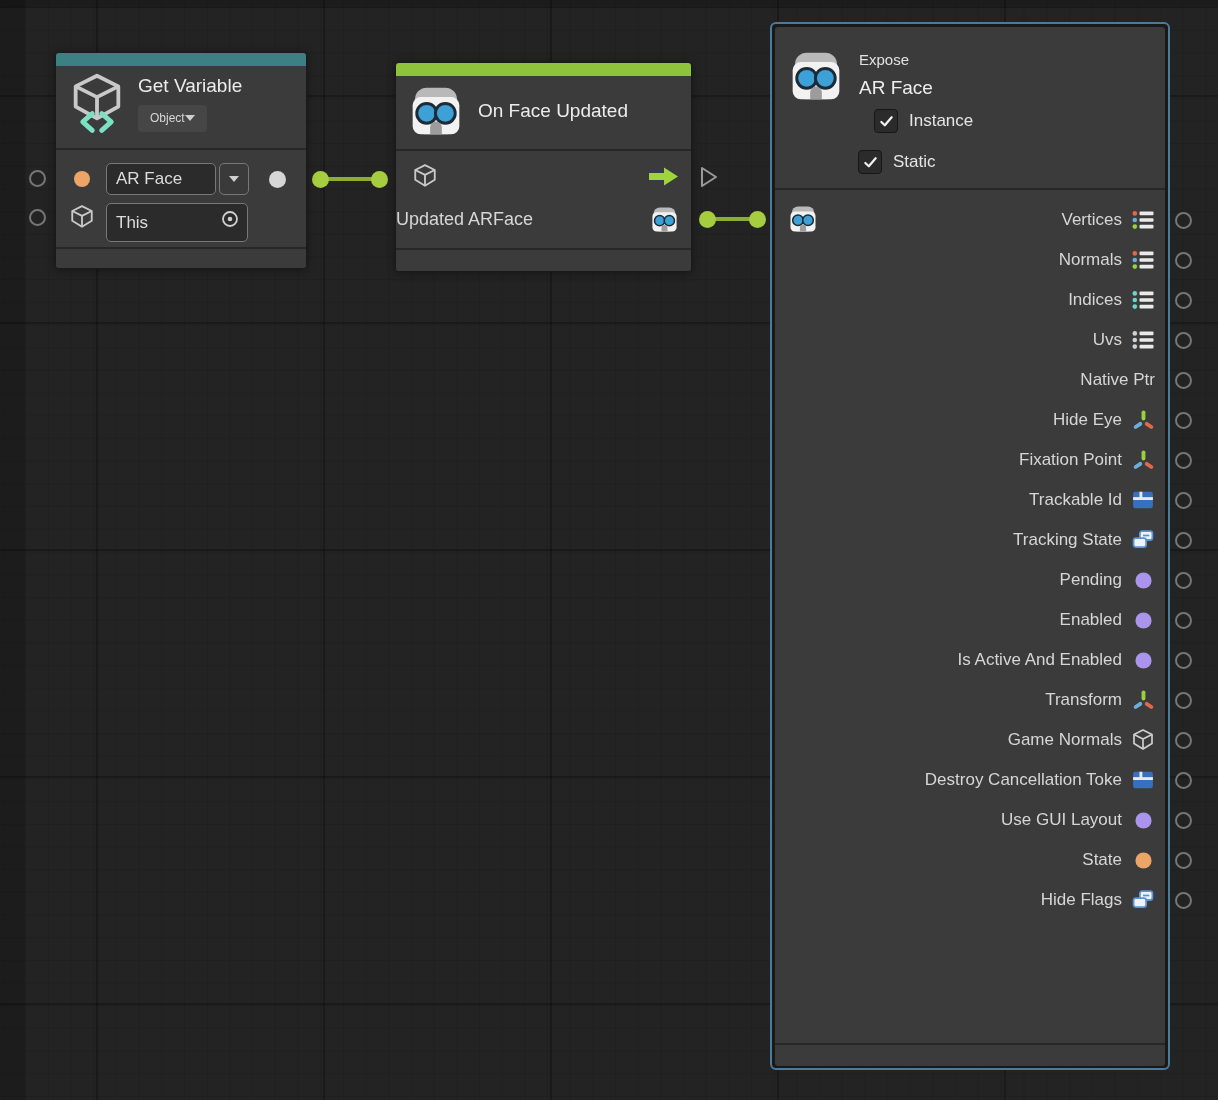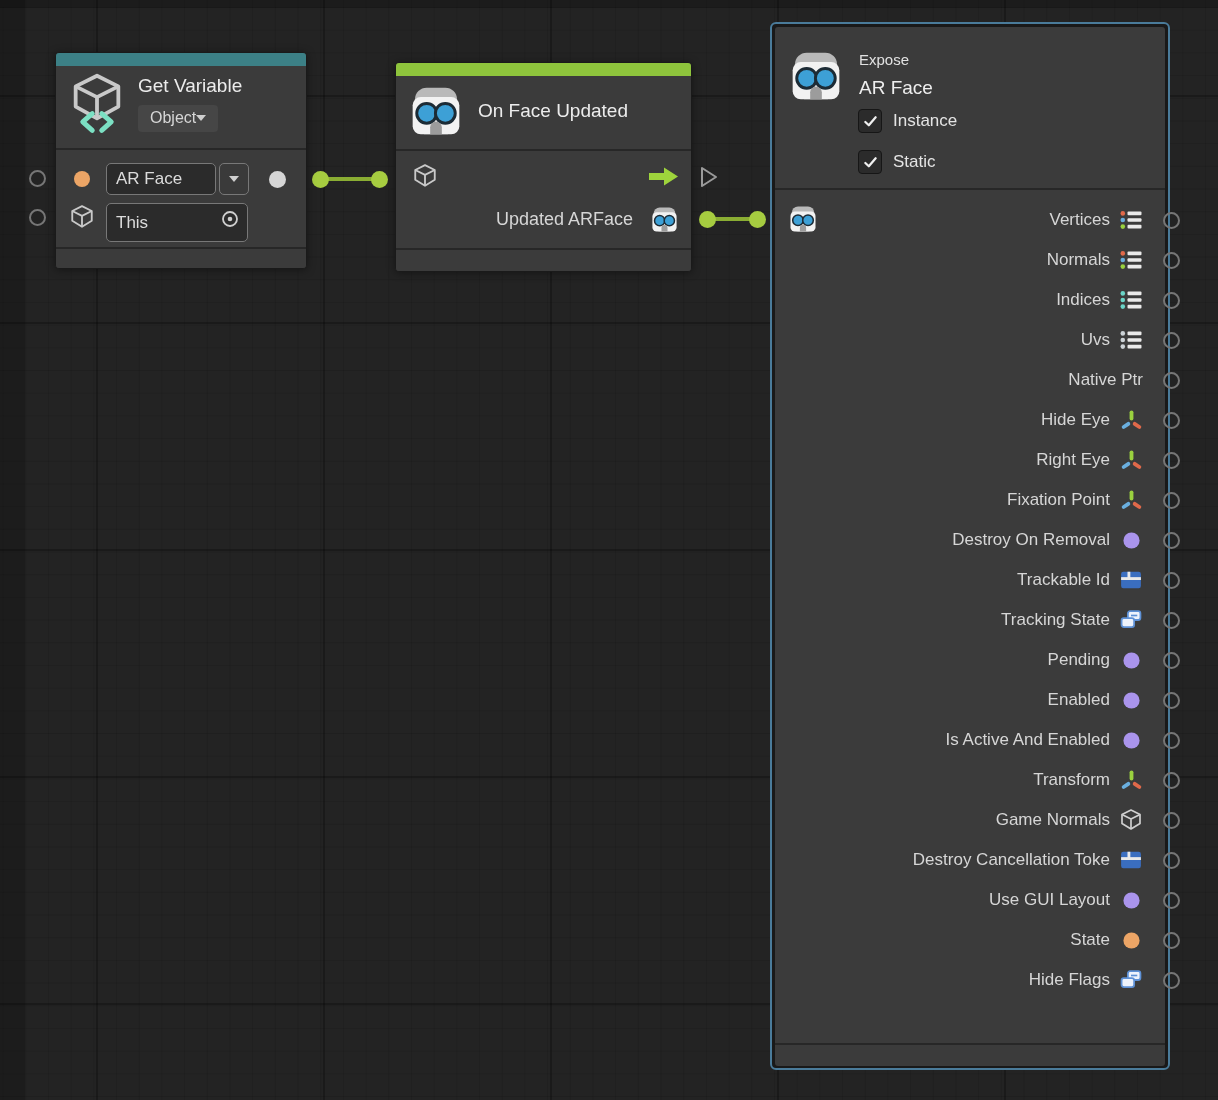--- a/index.html
+++ b/index.html
@@ -23,21 +23,21 @@
   .shade-left{position:absolute;left:0;top:0;width:25px;height:1100px;background:rgba(0,0,0,.18);pointer-events:none;}
   .shade-top{position:absolute;left:0;top:0;width:1218px;height:8px;background:rgba(0,0,0,.18);pointer-events:none;}
 
   .node{position:absolute;background:#3b3b3b;border:1px solid #1a1a1a;border-radius:4px;box-shadow:0 1px 8px rgba(0,0,0,.4);}
   .strip{position:absolute;left:0;top:0;right:0;height:13px;border-radius:3px 3px 0 0;}
   .sep{position:absolute;left:0;right:0;height:2px;background:#272727;}
   .title{position:absolute;color:#ececec;font-size:19px;white-space:nowrap;}
   .hicon{position:absolute;display:flex;align-items:center;justify-content:center;}
 
   .pill{position:absolute;display:inline-flex;align-items:center;background:#464646;border-radius:4px;
-        padding:4px 12px 5px 12px;color:#d6d6d6;font-size:16px;line-height:18px;}
+        padding:4px 12px 5px 12px;color:#d6d6d6;font-size:12px;line-height:18px;}
   .caret{width:0;height:0;border-left:5px solid transparent;border-right:5px solid transparent;border-top:6px solid #cfcfcf;}
 
   .field{position:absolute;background:#2b2b2b;border:1px solid #787878;border-radius:5px;
          color:#dcdcdc;font-size:17px;display:flex;align-items:center;padding:0 9px;box-sizing:border-box;}
   .mini-btn{position:absolute;background:#3a3a3a;border:1px solid #787878;border-radius:5px;
             display:flex;align-items:center;justify-content:center;box-sizing:border-box;}
 
   .dot{position:absolute;border-radius:50%;}
   .ring{position:absolute;border-radius:50%;border:2.5px solid #767676;background:transparent;box-sizing:border-box;}
   .wire-line{position:absolute;height:4px;background:#8aad33;border-radius:2px;}
@@ -46,21 +46,21 @@
   .sel-wrap{position:absolute;border:2px solid #4a7b9a;border-radius:6px;background:#191919;padding:3px;box-sizing:content-box;}
   .sel-inner{position:relative;background:#3b3b3b;border-radius:3px;}
 
   .kicker{position:absolute;color:#e2e2e2;font-size:15px;}
   .big-title{position:absolute;color:#eeeeee;font-size:19px;}
   .chk-row{position:absolute;display:flex;align-items:center;gap:11px;}
   .chk{width:24px;height:24px;background:#2b2b2b;border:1px solid #161616;border-radius:4px;
        display:flex;align-items:center;justify-content:center;color:#f0f0f0;font-size:17px;font-weight:bold;box-sizing:border-box;}
   .chk-label{color:#e4e4e4;font-size:17px;}
 
-  .port-list{position:absolute;left:0;right:12px;}
+  .port-list{position:absolute;left:0;right:0;}
   .port-row{position:relative;height:40px;display:flex;align-items:center;justify-content:flex-end;padding-right:10px;gap:9px;}
   .port-label{color:#d6d6d6;font-size:17px;white-space:nowrap;}
   .port-icon{width:24px;height:24px;display:flex;align-items:center;justify-content:center;flex:0 0 auto;}
   .out-ring{position:absolute;right:-27px;top:50%;margin-top:-8.5px;width:17px;height:17px;border-radius:50%;
             border:2.5px solid #767676;box-sizing:border-box;background:transparent;}
   .footer{position:absolute;left:0;right:0;border-top:2px solid #272727;background:#3b3b3b;border-radius:0 0 3px 3px;}
   svg{display:block;}
 </style>
 </head>
 <body>
@@ -142,21 +142,21 @@
       <svg viewBox="0 0 48 48" width="26" height="26">
         <path d="M24 4 L42 13 V31 L24 42 L6 31 V13 Z" fill="none" stroke="#c9c9c9" stroke-width="3.4" stroke-linejoin="round"></path>
         <path d="M6 13 L24 22 L42 13 M24 22 V42" fill="none" stroke="#c9c9c9" stroke-width="3.4" stroke-linejoin="round"></path>
       </svg>
     </div>
     <div class="hicon" style="left:252px;top:103px;width:32px;height:21px;">
       <svg viewBox="0 0 30 21" width="32" height="21">
         <path d="M0 7 H15 V1.5 L29 10.5 L15 19.5 V14 H0 Z" fill="#9ed43c"></path>
       </svg>
     </div>
-    <div style="position:absolute;left:0;top:141px;right:12px;height:30px;display:flex;align-items:center;justify-content:flex-end;gap:17px;">
+    <div style="position:absolute;left:0;top:141px;right:12px;height:30px;display:flex;align-items:center;justify-content:space-between;gap:5px;">
       <span class="port-label" style="font-size:18px;">Updated ARFace</span>
       <span>
         <svg viewBox="0 0 48 48" width="29" height="29">
           <rect x="6" y="4" width="36" height="40" rx="10" fill="#b9b9b9"></rect>
           <rect x="4" y="12" width="40" height="32" rx="7" fill="#f2f2f2"></rect>
           <circle cx="16" cy="26" r="8.5" fill="#3da0d6" stroke="#1c2b35" stroke-width="2.5"></circle>
           <circle cx="32" cy="26" r="8.5" fill="#3da0d6" stroke="#1c2b35" stroke-width="2.5"></circle>
           <path d="M19 44 v-6 a5 5 0 0 1 10 0 v6 z" fill="#9c9c9c"></path>
         </svg>
       </span>
@@ -177,21 +177,21 @@
           <rect x="6" y="4" width="36" height="40" rx="10" fill="#b9b9b9"></rect>
           <rect x="4" y="12" width="40" height="32" rx="7" fill="#f2f2f2"></rect>
           <circle cx="16" cy="26" r="8.5" fill="#3da0d6" stroke="#1c2b35" stroke-width="2.5"></circle>
           <circle cx="32" cy="26" r="8.5" fill="#3da0d6" stroke="#1c2b35" stroke-width="2.5"></circle>
           <path d="M19 44 v-6 a5 5 0 0 1 10 0 v6 z" fill="#9c9c9c"></path>
         </svg>
       </div>
       <div class="kicker" style="left:84px;top:24px;">Expose</div>
       <div class="big-title" style="left:84px;top:50px;">AR Face</div>
       <div id="chk-host">
-          <div class="chk-row" style="left: 83px; top: 82px; align-items: center;">
+          <div class="chk-row" style="left: 99px; top: 82px; align-items: center;">
             <span class="chk">
               <svg viewBox="0 0 16 16" width="15" height="15">
                 <polyline points="2.5,8.5 6.2,12 13.5,3.5" fill="none" stroke="#f0f0f0" stroke-width="2.4" stroke-linecap="round" stroke-linejoin="round"></polyline>
               </svg>
             </span>
             <span class="chk-label">Instance</span>
           </div>
           <div class="chk-row" style="left: 83px; top: 123px;">
             <span class="chk">
               <svg viewBox="0 0 16 16" width="15" height="15">
@@ -279,157 +279,137 @@
             <span class="port-icon">
               <svg viewBox="0 0 24 24" width="23" height="23">
                 <line x1="12" y1="10" x2="12" y2="3.5" stroke="#9ad13f" stroke-width="4" stroke-linecap="round"></line>
                 <line x1="8.7" y1="15.5" x2="3.8" y2="18.8" stroke="#6aaede" stroke-width="4" stroke-linecap="round"></line>
                 <line x1="15.3" y1="15.5" x2="20.2" y2="18.8" stroke="#e0694a" stroke-width="4" stroke-linecap="round"></line>
               </svg>
             </span>
             <span class="out-ring"></span>
           </div>
           <div class="port-row">
-            <span class="port-label">Right Eye</span>
+            <span class="port-label">Fixation Point</span>
             <span class="port-icon">
               <svg viewBox="0 0 24 24" width="23" height="23">
                 <line x1="12" y1="10" x2="12" y2="3.5" stroke="#9ad13f" stroke-width="4" stroke-linecap="round"></line>
                 <line x1="8.7" y1="15.5" x2="3.8" y2="18.8" stroke="#6aaede" stroke-width="4" stroke-linecap="round"></line>
                 <line x1="15.3" y1="15.5" x2="20.2" y2="18.8" stroke="#e0694a" stroke-width="4" stroke-linecap="round"></line>
               </svg>
             </span>
             <span class="out-ring"></span>
           </div>
           <div class="port-row">
-            <span class="port-label">Fixation Point</span>
+            <span class="port-label">Trackable Id</span>
+            <span class="port-icon">
+              <svg viewBox="0 0 20 20" width="22" height="22">
+                <rect x="1" y="2.5" width="18" height="15" rx="2" fill="#3a6ec0"></rect>
+                <rect x="1" y="7.4" width="18" height="2.6" fill="#e9e9e9"></rect>
+                <rect x="6.8" y="2.5" width="2.6" height="7.5" fill="#e9e9e9"></rect>
+              </svg>
+            </span>
+            <span class="out-ring"></span>
+          </div>
+          <div class="port-row">
+            <span class="port-label">Tracking State</span>
+            <span class="port-icon">
+              <svg viewBox="0 0 21 20" width="22" height="22">
+                <rect x="7.5" y="1.5" width="12" height="8.5" rx="2.2" fill="#eef3fc" stroke="#5e91d6" stroke-width="1.7"></rect>
+                <line x1="10.5" y1="5.7" x2="16.5" y2="5.7" stroke="#5e91d6" stroke-width="1.6"></line>
+                <rect x="1.5" y="8.2" width="12" height="8.5" rx="2.2" fill="#eef3fc" stroke="#5e91d6" stroke-width="1.7"></rect>
+              </svg>
+            </span>
+            <span class="out-ring"></span>
+          </div>
+          <div class="port-row">
+            <span class="port-label">Pending</span>
+            <span class="port-icon">
+              <svg viewBox="0 0 20 20" width="19" height="19">
+                <circle cx="10" cy="10" r="8.5" fill="#aa94ec"></circle>
+              </svg>
+            </span>
+            <span class="out-ring"></span>
+          </div>
+          <div class="port-row">
+            <span class="port-label">Enabled</span>
+            <span class="port-icon">
+              <svg viewBox="0 0 20 20" width="19" height="19">
+                <circle cx="10" cy="10" r="8.5" fill="#aa94ec"></circle>
+              </svg>
+            </span>
+            <span class="out-ring"></span>
+          </div>
+          <div class="port-row">
+            <span class="port-label">Is Active And Enabled</span>
+            <span class="port-icon">
+              <svg viewBox="0 0 20 20" width="19" height="19">
+                <circle cx="10" cy="10" r="8.5" fill="#aa94ec"></circle>
+              </svg>
+            </span>
+            <span class="out-ring"></span>
+          </div>
+          <div class="port-row">
+            <span class="port-label">Transform</span>
             <span class="port-icon">
               <svg viewBox="0 0 24 24" width="23" height="23">
                 <line x1="12" y1="10" x2="12" y2="3.5" stroke="#9ad13f" stroke-width="4" stroke-linecap="round"></line>
                 <line x1="8.7" y1="15.5" x2="3.8" y2="18.8" stroke="#6aaede" stroke-width="4" stroke-linecap="round"></line>
                 <line x1="15.3" y1="15.5" x2="20.2" y2="18.8" stroke="#e0694a" stroke-width="4" stroke-linecap="round"></line>
               </svg>
             </span>
             <span class="out-ring"></span>
           </div>
           <div class="port-row">
-            <span class="port-label">Destroy On Removal</span>
-            <span class="port-icon">
-              <svg viewBox="0 0 20 20" width="19" height="19">
-                <circle cx="10" cy="10" r="8.5" fill="#aa94ec"></circle>
-              </svg>
-            </span>
-            <span class="out-ring"></span>
-          </div>
-          <div class="port-row">
-            <span class="port-label">Trackable Id</span>
+            <span class="port-label">Game Normals</span>
+            <span class="port-icon">
+              <svg viewBox="0 0 48 48" width="24" height="24">
+                <path d="M24 4 L42 13 V31 L24 42 L6 31 V13 Z" fill="none" stroke="#cfcfcf" stroke-width="3.4" stroke-linejoin="round"></path>
+                <path d="M6 13 L24 22 L42 13 M24 22 V42" fill="none" stroke="#cfcfcf" stroke-width="3.4" stroke-linejoin="round"></path>
+              </svg>
+            </span>
+            <span class="out-ring"></span>
+          </div>
+          <div class="port-row">
+            <span class="port-label">Destroy Cancellation Toke</span>
             <span class="port-icon">
               <svg viewBox="0 0 20 20" width="22" height="22">
                 <rect x="1" y="2.5" width="18" height="15" rx="2" fill="#3a6ec0"></rect>
                 <rect x="1" y="7.4" width="18" height="2.6" fill="#e9e9e9"></rect>
                 <rect x="6.8" y="2.5" width="2.6" height="7.5" fill="#e9e9e9"></rect>
               </svg>
             </span>
             <span class="out-ring"></span>
           </div>
           <div class="port-row">
-            <span class="port-label">Tracking State</span>
+            <span class="port-label">Use GUI Layout</span>
+            <span class="port-icon">
+              <svg viewBox="0 0 20 20" width="19" height="19">
+                <circle cx="10" cy="10" r="8.5" fill="#aa94ec"></circle>
+              </svg>
+            </span>
+            <span class="out-ring"></span>
+          </div>
+          <div class="port-row">
+            <span class="port-label">State</span>
+            <span class="port-icon">
+              <svg viewBox="0 0 20 20" width="19" height="19">
+                <circle cx="10" cy="10" r="8.5" fill="#eca566"></circle>
+              </svg>
+            </span>
+            <span class="out-ring"></span>
+          </div>
+          <div class="port-row">
+            <span class="port-label">Hide Flags</span>
             <span class="port-icon">
               <svg viewBox="0 0 21 20" width="22" height="22">
                 <rect x="7.5" y="1.5" width="12" height="8.5" rx="2.2" fill="#eef3fc" stroke="#5e91d6" stroke-width="1.7"></rect>
                 <line x1="10.5" y1="5.7" x2="16.5" y2="5.7" stroke="#5e91d6" stroke-width="1.6"></line>
                 <rect x="1.5" y="8.2" width="12" height="8.5" rx="2.2" fill="#eef3fc" stroke="#5e91d6" stroke-width="1.7"></rect>
               </svg>
             </span>
             <span class="out-ring"></span>
           </div>
-          <div class="port-row">
-            <span class="port-label">Pending</span>
-            <span class="port-icon">
-              <svg viewBox="0 0 20 20" width="19" height="19">
-                <circle cx="10" cy="10" r="8.5" fill="#aa94ec"></circle>
-              </svg>
-            </span>
-            <span class="out-ring"></span>
-          </div>
-          <div class="port-row">
-            <span class="port-label">Enabled</span>
-            <span class="port-icon">
-              <svg viewBox="0 0 20 20" width="19" height="19">
-                <circle cx="10" cy="10" r="8.5" fill="#aa94ec"></circle>
-              </svg>
-            </span>
-            <span class="out-ring"></span>
-          </div>
-          <div class="port-row">
-            <span class="port-label">Is Active And Enabled</span>
-            <span class="port-icon">
-              <svg viewBox="0 0 20 20" width="19" height="19">
-                <circle cx="10" cy="10" r="8.5" fill="#aa94ec"></circle>
-              </svg>
-            </span>
-            <span class="out-ring"></span>
-          </div>
-          <div class="port-row">
-            <span class="port-label">Transform</span>
-            <span class="port-icon">
-              <svg viewBox="0 0 24 24" width="23" height="23">
-                <line x1="12" y1="10" x2="12" y2="3.5" stroke="#9ad13f" stroke-width="4" stroke-linecap="round"></line>
-                <line x1="8.7" y1="15.5" x2="3.8" y2="18.8" stroke="#6aaede" stroke-width="4" stroke-linecap="round"></line>
-                <line x1="15.3" y1="15.5" x2="20.2" y2="18.8" stroke="#e0694a" stroke-width="4" stroke-linecap="round"></line>
-              </svg>
-            </span>
-            <span class="out-ring"></span>
-          </div>
-          <div class="port-row">
-            <span class="port-label">Game Normals</span>
-            <span class="port-icon">
-              <svg viewBox="0 0 48 48" width="24" height="24">
-                <path d="M24 4 L42 13 V31 L24 42 L6 31 V13 Z" fill="none" stroke="#cfcfcf" stroke-width="3.4" stroke-linejoin="round"></path>
-                <path d="M6 13 L24 22 L42 13 M24 22 V42" fill="none" stroke="#cfcfcf" stroke-width="3.4" stroke-linejoin="round"></path>
-              </svg>
-            </span>
-            <span class="out-ring"></span>
-          </div>
-          <div class="port-row">
-            <span class="port-label">Destroy Cancellation Toke</span>
-            <span class="port-icon">
-              <svg viewBox="0 0 20 20" width="22" height="22">
-                <rect x="1" y="2.5" width="18" height="15" rx="2" fill="#3a6ec0"></rect>
-                <rect x="1" y="7.4" width="18" height="2.6" fill="#e9e9e9"></rect>
-                <rect x="6.8" y="2.5" width="2.6" height="7.5" fill="#e9e9e9"></rect>
-              </svg>
-            </span>
-            <span class="out-ring"></span>
-          </div>
-          <div class="port-row">
-            <span class="port-label">Use GUI Layout</span>
-            <span class="port-icon">
-              <svg viewBox="0 0 20 20" width="19" height="19">
-                <circle cx="10" cy="10" r="8.5" fill="#aa94ec"></circle>
-              </svg>
-            </span>
-            <span class="out-ring"></span>
-          </div>
-          <div class="port-row">
-            <span class="port-label">State</span>
-            <span class="port-icon">
-              <svg viewBox="0 0 20 20" width="19" height="19">
-                <circle cx="10" cy="10" r="8.5" fill="#eca566"></circle>
-              </svg>
-            </span>
-            <span class="out-ring"></span>
-          </div>
-          <div class="port-row">
-            <span class="port-label">Hide Flags</span>
-            <span class="port-icon">
-              <svg viewBox="0 0 21 20" width="22" height="22">
-                <rect x="7.5" y="1.5" width="12" height="8.5" rx="2.2" fill="#eef3fc" stroke="#5e91d6" stroke-width="1.7"></rect>
-                <line x1="10.5" y1="5.7" x2="16.5" y2="5.7" stroke="#5e91d6" stroke-width="1.6"></line>
-                <rect x="1.5" y="8.2" width="12" height="8.5" rx="2.2" fill="#eef3fc" stroke="#5e91d6" stroke-width="1.7"></rect>
-              </svg>
-            </span>
-            <span class="out-ring"></span>
-          </div>
         </div>
       <div class="footer" style="top:1016px;height:21px;"></div>
     </div>
   </div>
 </div>
 
 </body></html>

